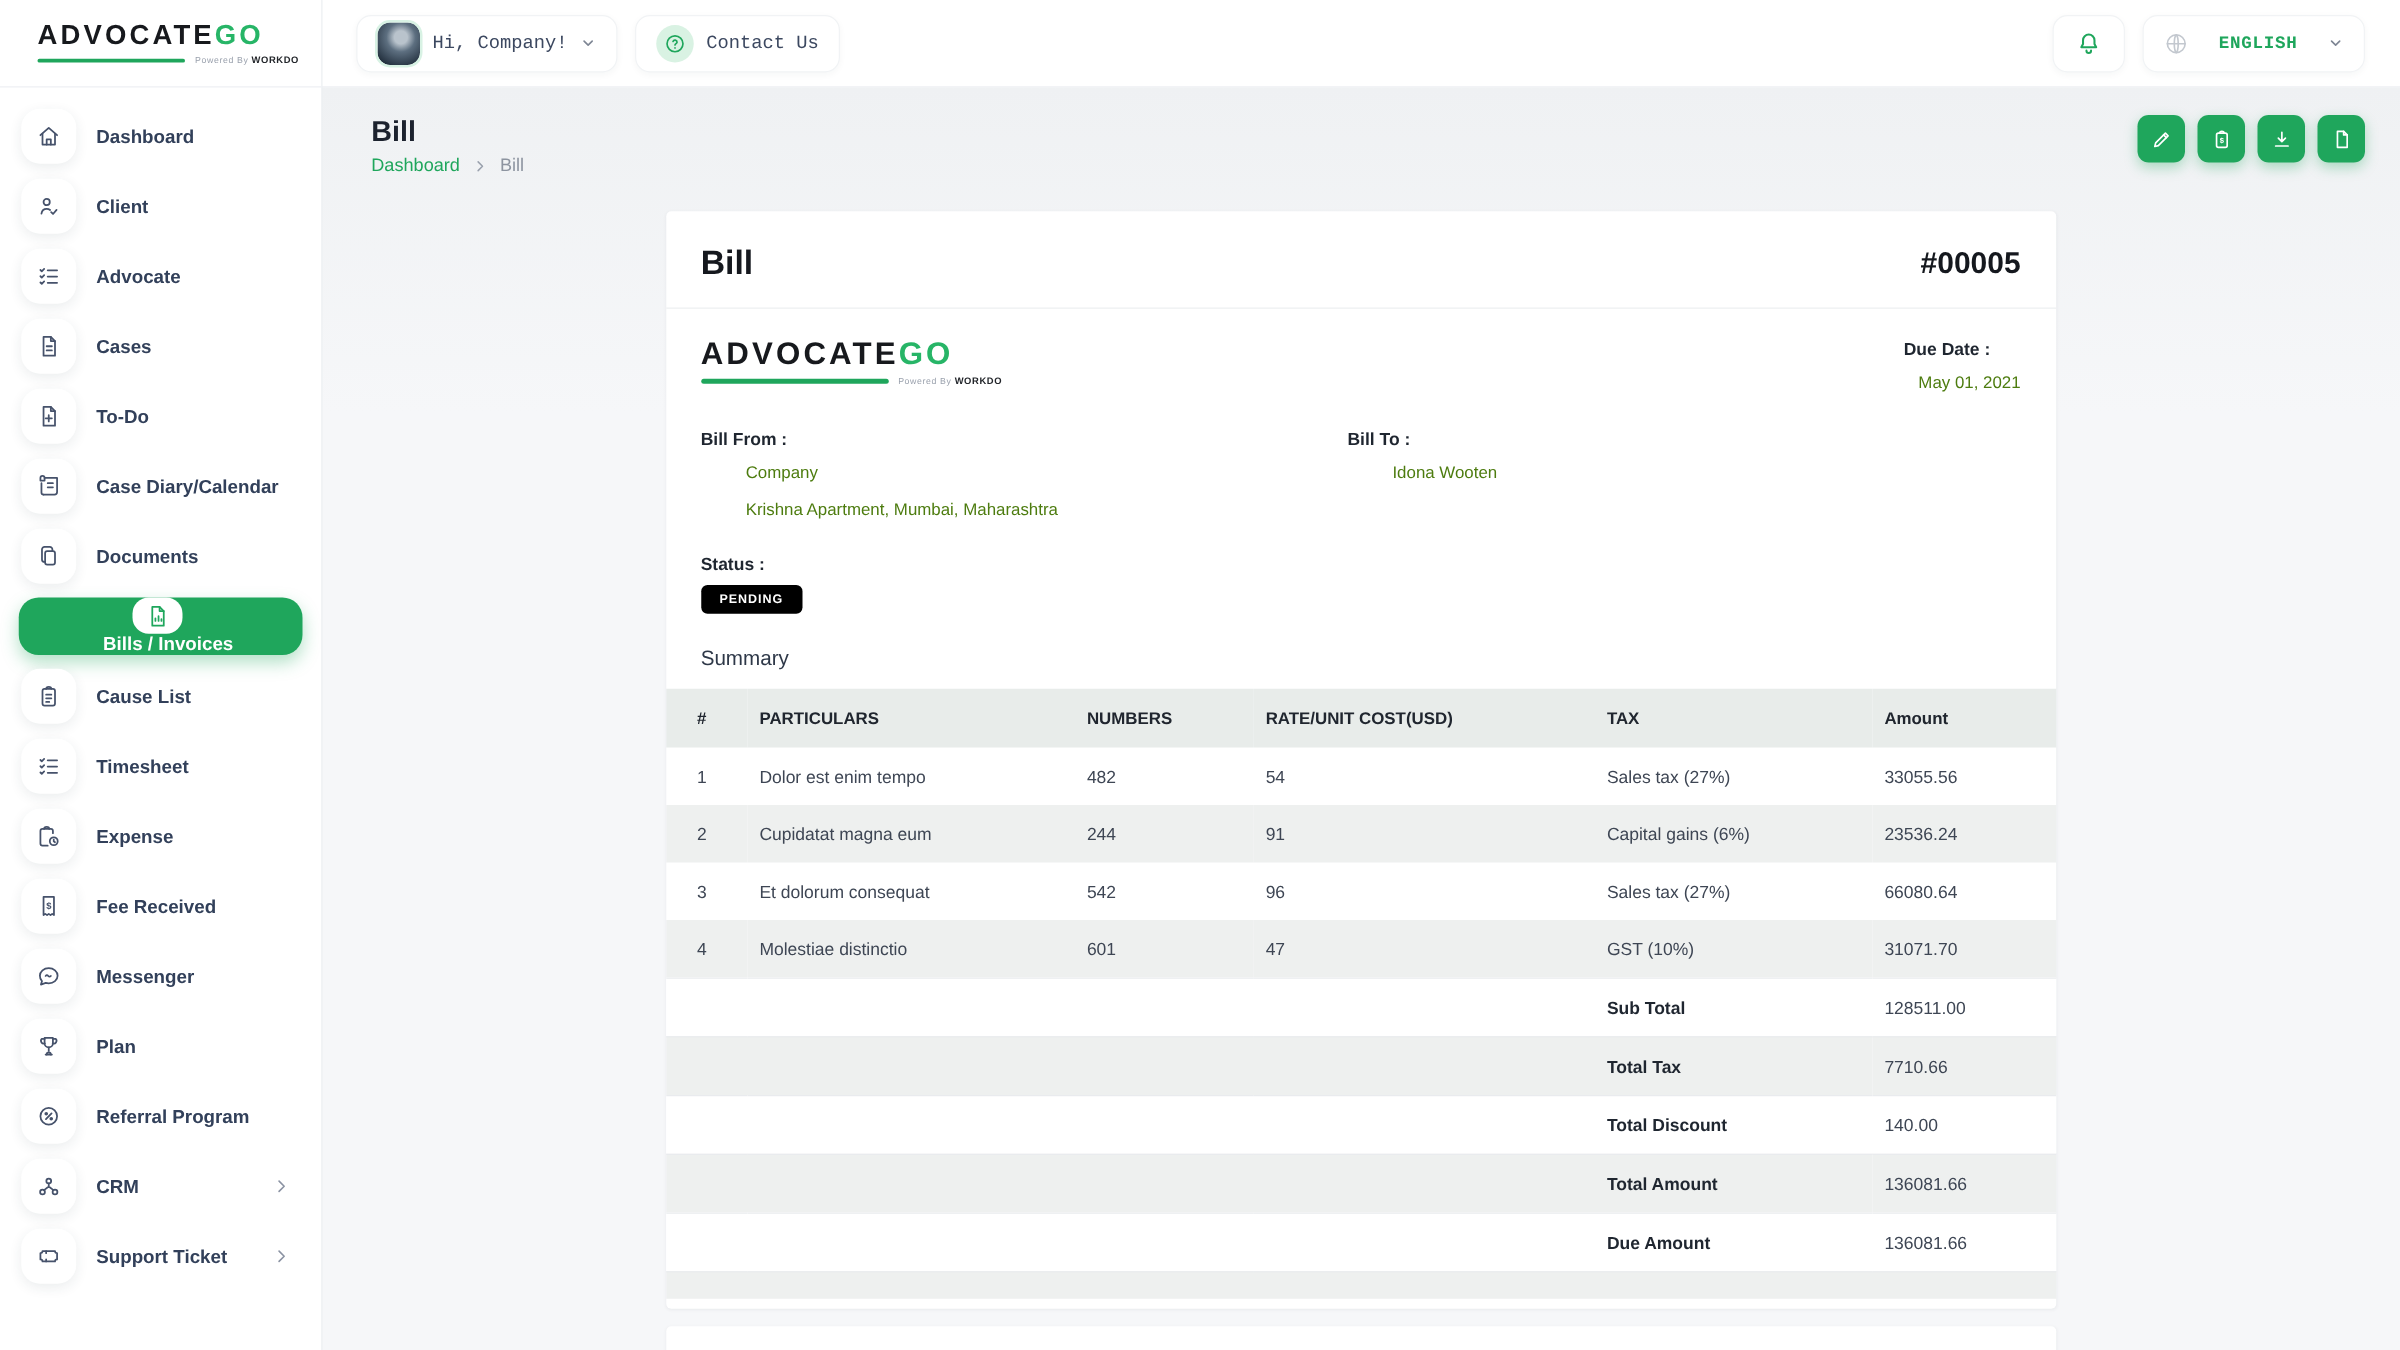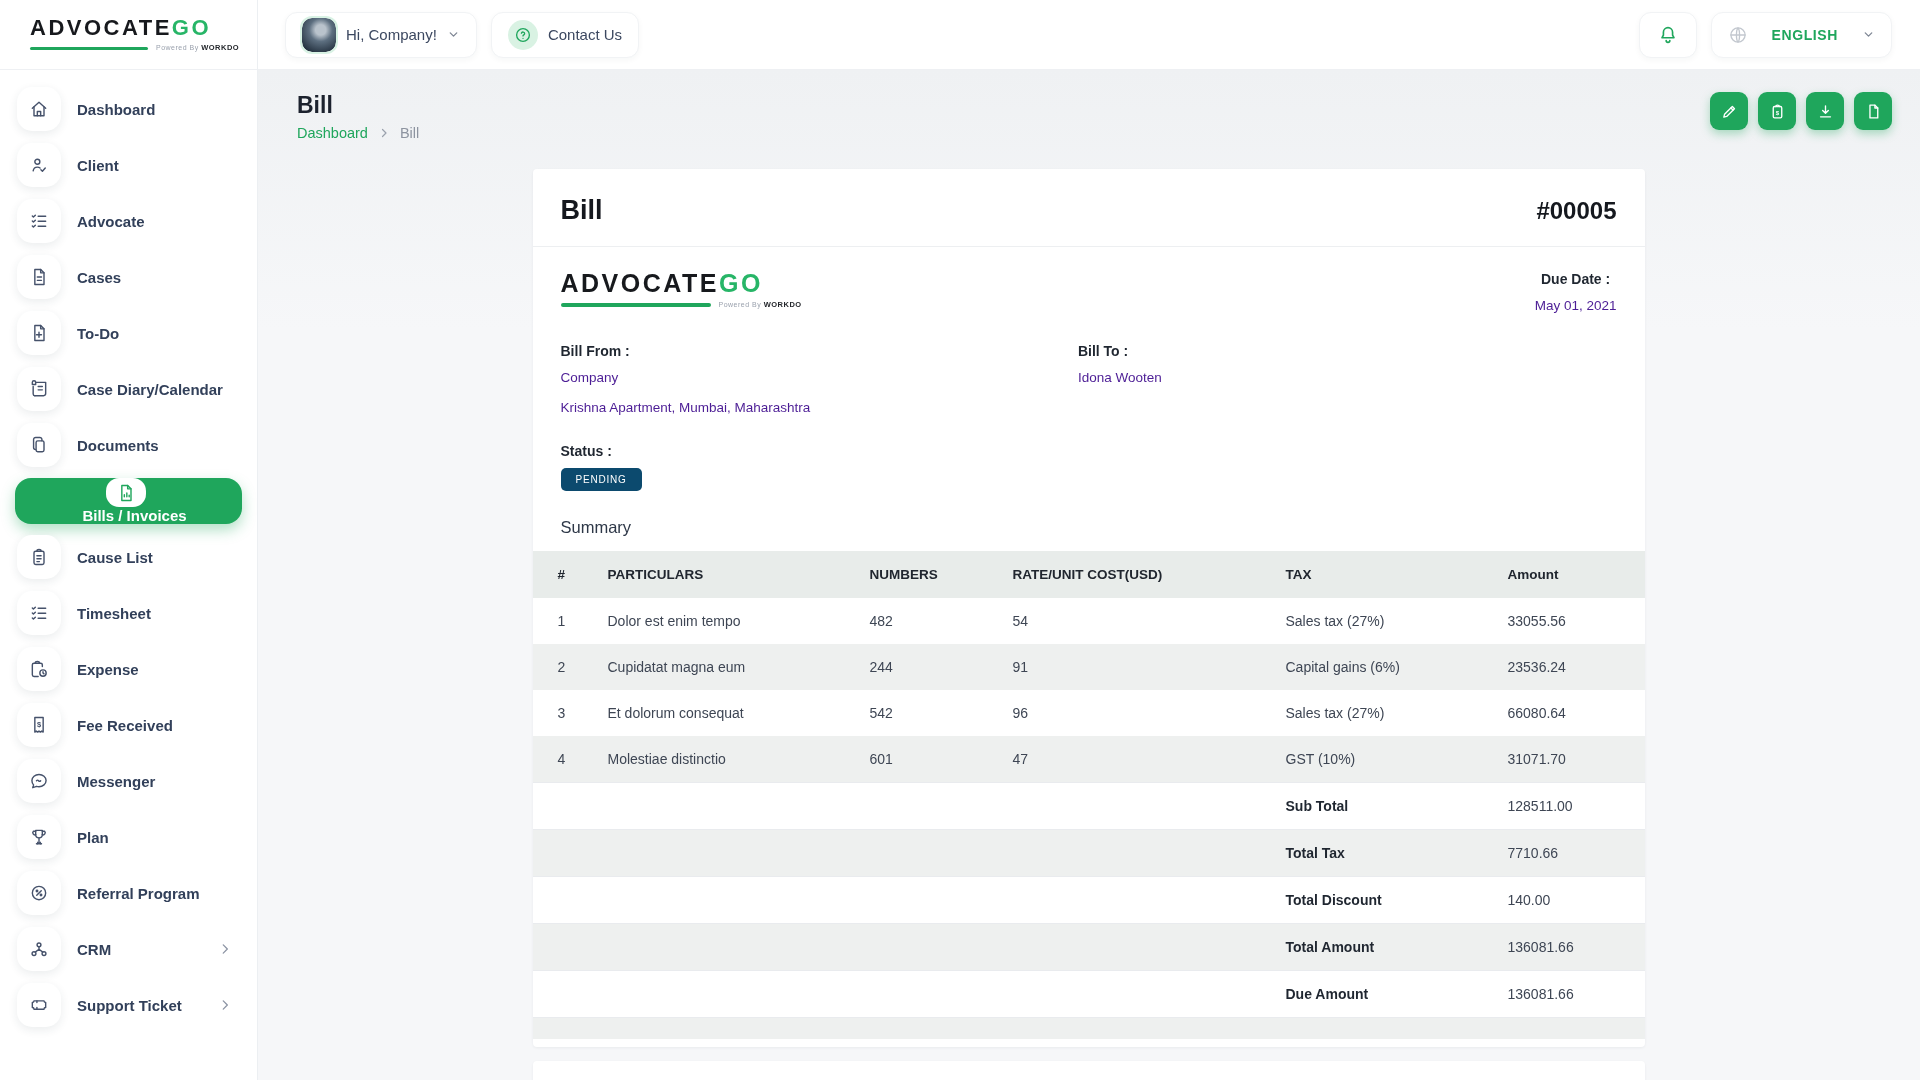--- a/index.html
+++ b/index.html
@@ -32,21 +32,21 @@
   .nav-chev { color:#8b93a3; display:flex; }
   .nav-chev svg { width:14px; height:14px; }
   .nav-item.active { background:#1fa65c; box-shadow:0 6px 14px rgba(31,166,92,.35); padding-left:5px;flex-direction:column; }
   .nav-item.active .nav-ico { width:40px; height:40px; min-width:40px; border-radius:13px; color:#1fa65c; box-shadow:none; }
   .nav-item.active .nav-label { color:#fff; margin-left:17px; }
 
   
   .main { flex:1; display:flex; flex-direction:column; min-width:0; }
   .topbar { height:70px; background:#fff; border-bottom:1px solid #eef0f3;
     display:flex; align-items:center; justify-content:space-between; padding:0 28px; }
-  .tb-left, .tb-right { display:flex; align-items:flex-end; gap:14px; }
+  .tb-left, .tb-right { display:flex; align-items:flex-end; gap:14px;font-family:Liberation Mono, monospace; }
   .chip { display:flex; align-items:center; gap:10px; background:#fff; border:1px solid #f1f3f5;
     box-shadow:0 2px 6px rgba(30,40,60,.04); border-radius:12px; height:46px; padding:0 16px;
     cursor:pointer; font-size:15px; color:#3c4860; }
   .avatar { width:34px; height:34px; border-radius:10px;
     background:radial-gradient(circle at 55% 35%, #b9c3cc 0 18%, #5d6f80 40%, #222f3d 85%);
     outline:2px solid #d8f2e4; }
   .chip .chev { color:#7e8694; display:flex; }
   .chip .chev svg { width:13px; height:13px; }
   .help-bubble { width:30px; height:30px; border-radius:50%; background:#d9f2e3;
     display:flex; align-items:center; justify-content:center; color:#1fa65c; }
@@ -76,26 +76,26 @@
     box-shadow:0 1px 3px rgba(25,35,50,.06); }
   .bill-head { display:flex; justify-content:space-between; align-items:center; padding:26px 28px 20px; }
   .bill-title { font-size:27px; font-weight:800; color:#15181e; }
   .bill-no { font-size:24px; font-weight:800; color:#15181e; }
   .divider { border-top:1px solid #edeff1; }
   .bill-meta { display:flex; justify-content:space-between; padding:24px 28px 0; }
   .card .brand-row { font-size:25px; }
   .card .brand-bar { flex:0 0 150px; height:4px; }
   .due-block { text-align:center; }
   .lbl { font-size:14px; font-weight:700; color:#1f2630; }
-  .val { font-size:13.5px; color:#4c1d95; margin-top:9px; line-height:1.55; }
+  .val { font-size:13.5px; color:#4d7c0f; margin-top:9px; line-height:1.55;margin-left:36px; }
   .bill-parties { display:flex; padding:26px 28px 0; }
   .party-from { width:49%; }
   .bill-status { padding:24px 28px 0; }
-  .badge { display:inline-block; margin-top:9px; background:#0c4a6e; color:#fff; font-size:10px;
-    font-weight:400; letter-spacing:.8px; padding:6px 15px; border-radius:5px; }
+  .badge { display:inline-block; margin-top:9px; background:#000000; color:#fff; font-size:10px;
+    font-weight:700; letter-spacing:.8px; padding:6px 15px; border-radius:5px; }
   .summary-lbl { padding:27px 28px 14px; font-size:16.5px; color:#2e3848; }
 
   table.summary { width:100%; border-collapse:collapse; table-layout:fixed; }
   .summary col.c1{width:65px} .summary col.c2{width:262px} .summary col.c3{width:143px}
   .summary col.c4{width:273px} .summary col.c5{width:222px} .summary col.c6{width:auto}
   .summary th { background:#e8ecea; text-align:left; font-size:13.5px; font-weight:700; color:#20262f;
     padding:16px 10px; }
   .summary td { font-size:14px; color:#3e4654; padding:15px 10px; }
   .summary th:first-child, .summary td:first-child { padding-left:25px; }
   .summary tbody tr:nth-child(even) td { background:#eef0ef; }

